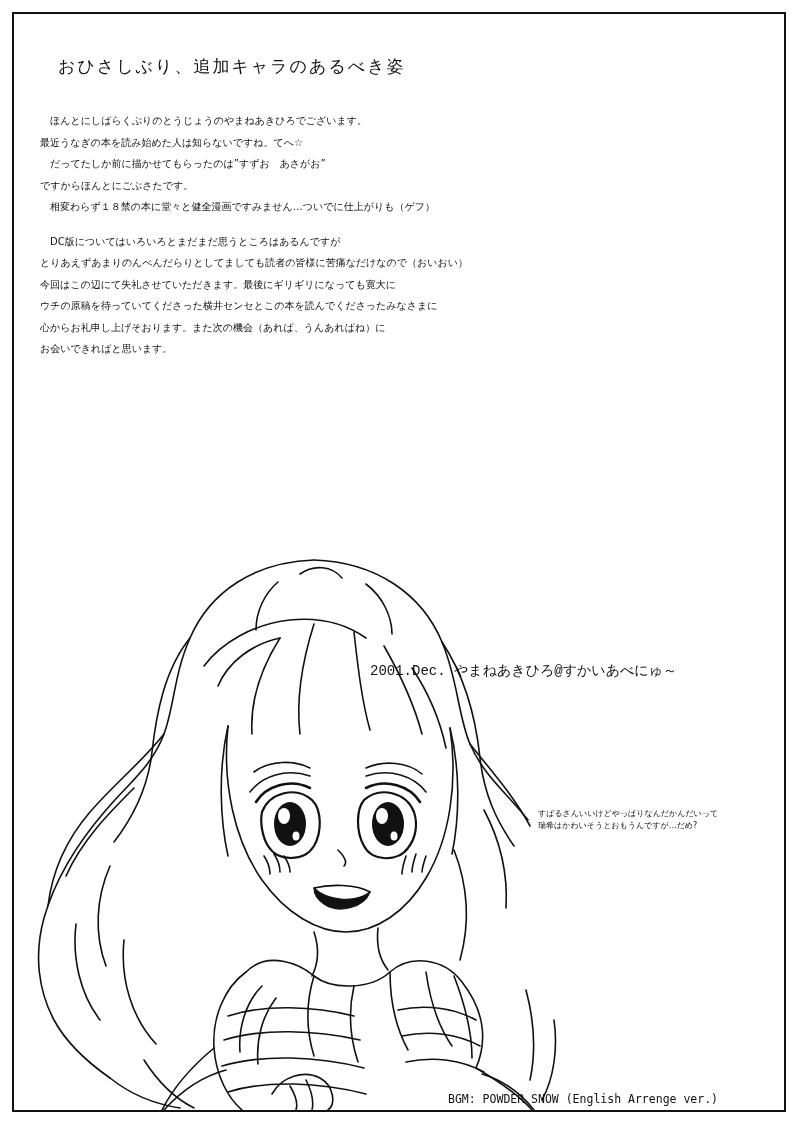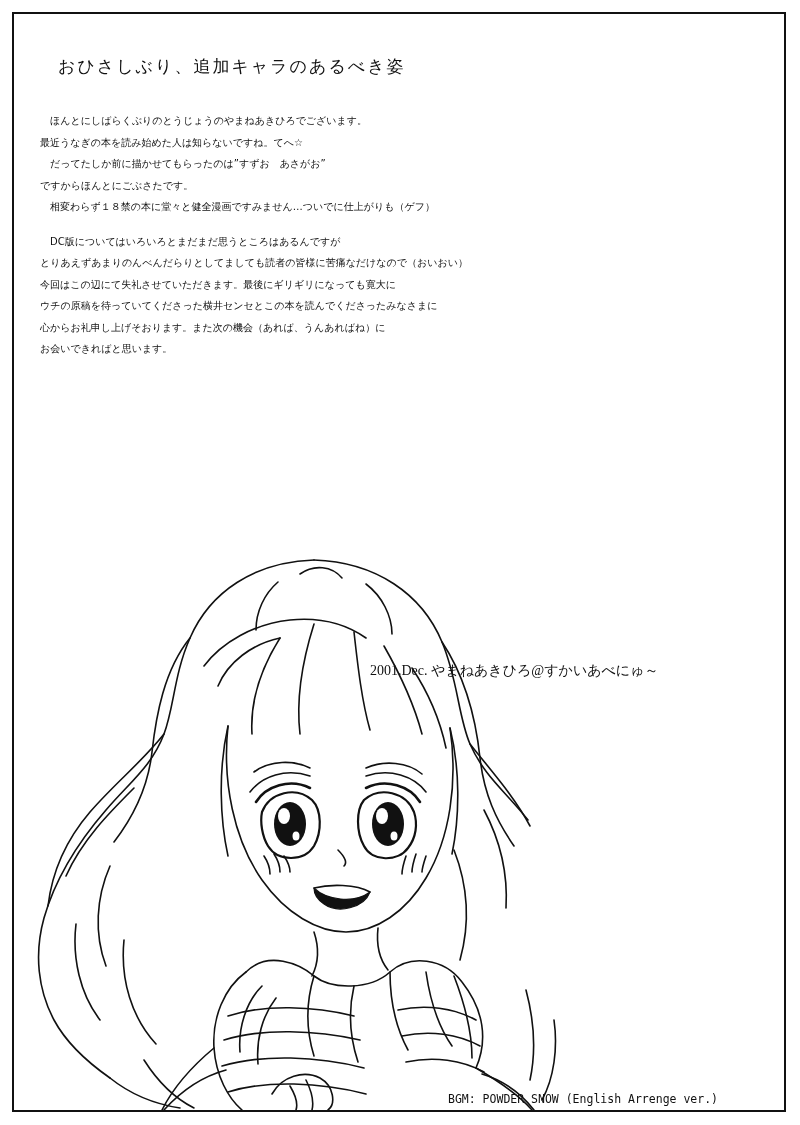--- a/index.html
+++ b/index.html
@@ -47,21 +47,21 @@
   .para {
     margin: 0 0 13px 0;
     white-space: pre-wrap;
   }
   .signature {
     position: absolute;
     left: 370px;
     top: 662px;
     font-size: 14px;
     color: #111;
-    font-family: Liberation Serif, serif;
+    font-family: Liberation Mono, monospace;
     white-space: nowrap;
   }
   .handwritten-note {
     position: absolute;
     left: 538px;
     top: 808px;
     font-size: 8px;
     line-height: 12px;
     color: #111;
     width: 210px;
@@ -218,16 +218,18 @@
       <path d="M130 540 C144 562 160 578 180 588"></path>
       <path d="M512 470 C520 500 522 532 516 560"></path>
       <path d="M540 500 C544 528 540 558 528 580"></path>
 
       <path d="M286 54 C300 44 318 46 328 58"></path>
       <path d="M264 62 C250 74 242 92 242 110"></path>
       <path d="M352 64 C368 76 378 96 378 114"></path>
     </svg>
   </div>
 
+  <div class="handwritten-note">すばるさんいいけどやっぱりなんだかんだいって
+瑞希はかわいそうとおもうんですが…だめ?</div>
 
   <div class="bgm">BGM: POWDER SNOW (English Arrenge ver.)</div>
 
 </div>
 
 </body></html>

